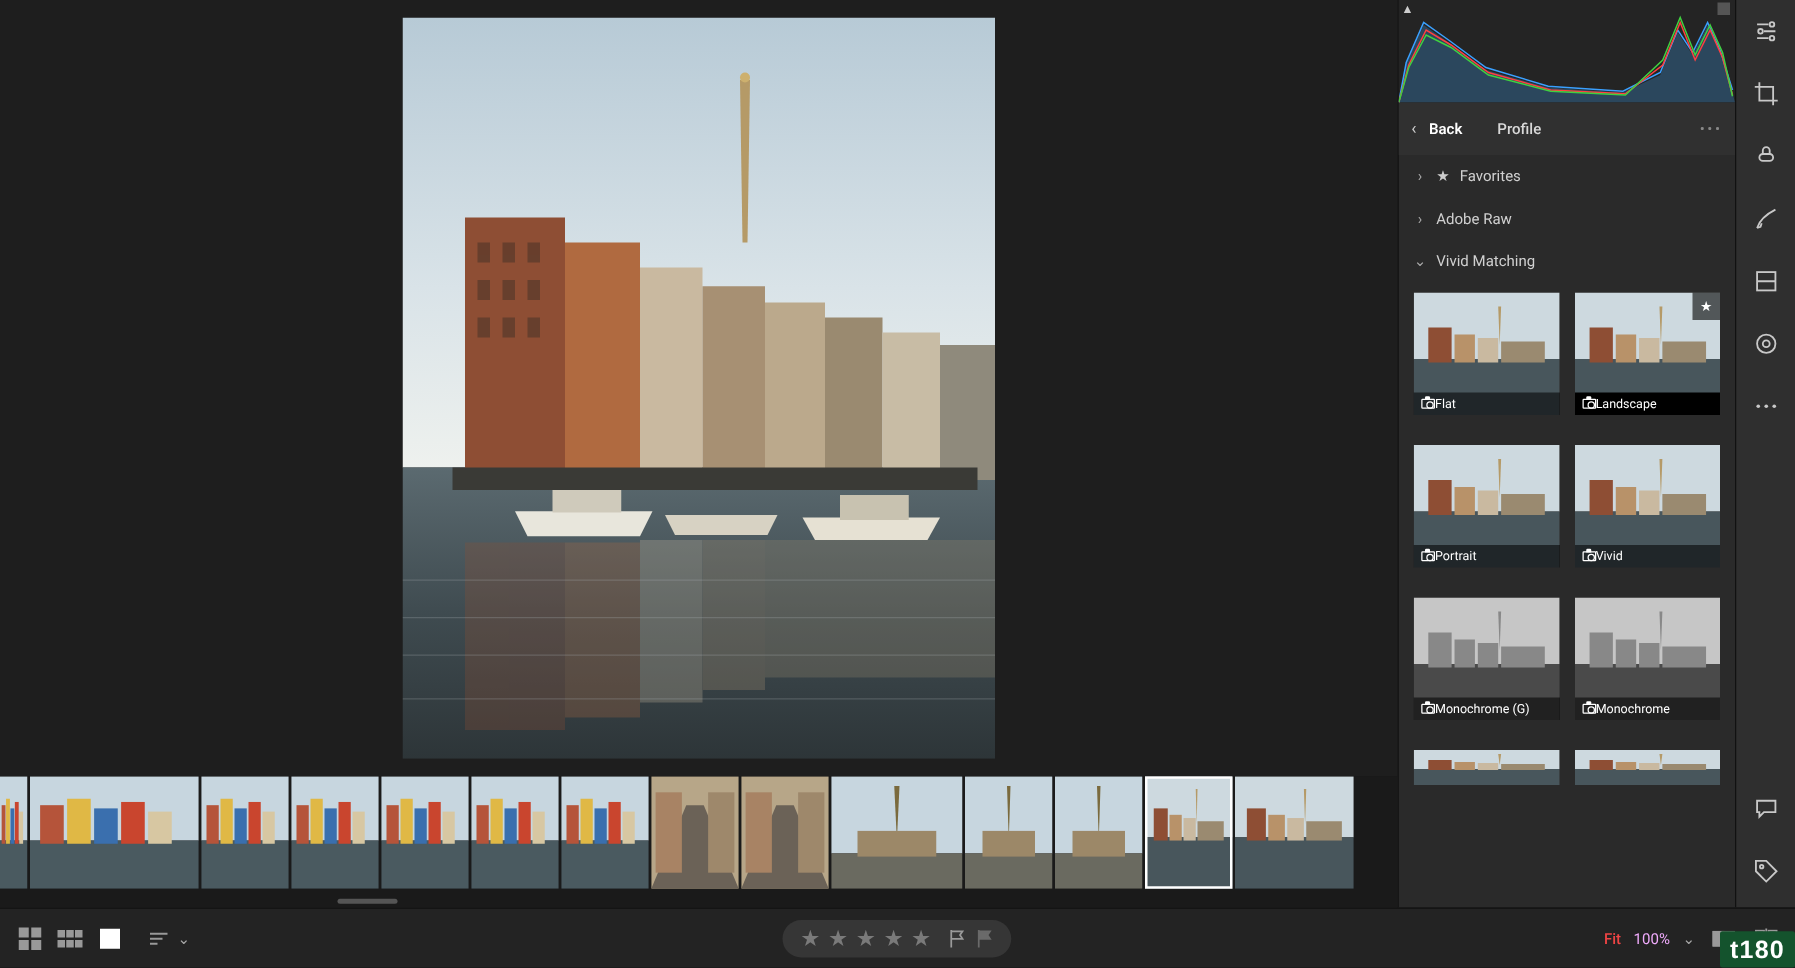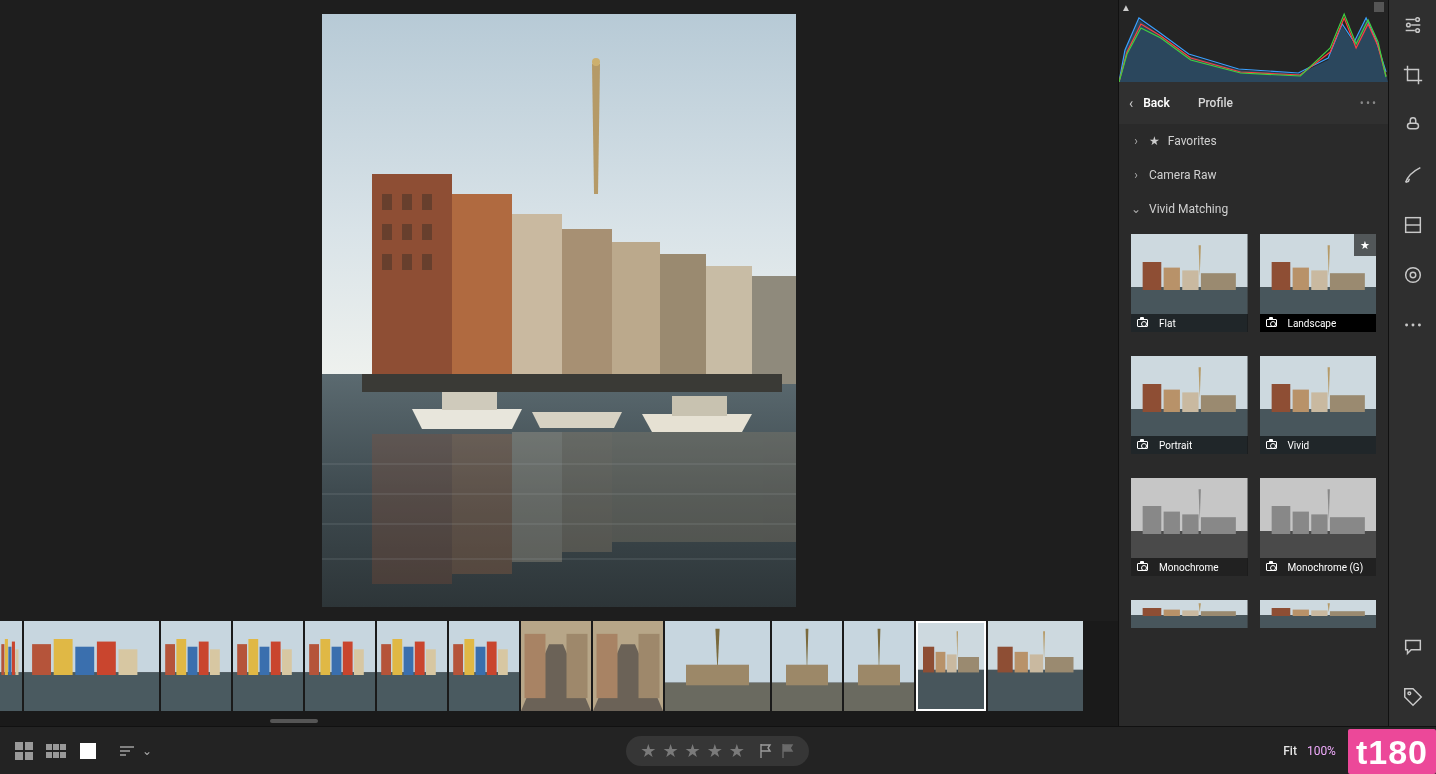--- a/index.html
+++ b/index.html
@@ -30,45 +30,45 @@
   .back-lbl{font-weight:600;color:#fff;}
   .profile-lbl{margin-left:28px;color:#d8d8d8;font-weight:500;}
   .hdr .more{margin-left:auto;color:#888;letter-spacing:2px;}
   .section{padding:10px 12px;display:flex;align-items:center;gap:8px;color:#d0d0d0;cursor:pointer;}
   .tog{display:inline-block;width:10px;text-align:center;color:#aaa;}
   .star{color:#ccc;}
   .panel-scroll{flex:1;overflow:auto;}
   .grid{display:grid;grid-template-columns:1fr 1fr;gap:24px 12px;padding:8px 12px;}
   .tile{position:relative;height:98px;cursor:pointer;background:#333;}
   .tile svg{width:100%;height:100%;display:block;}
-  .tile .cap{position:absolute;left:0;right:0;bottom:0;height:18px;background:rgba(0,0,0,.55);display:flex;align-items:center;gap:11px;padding:0 6px;font-size:10px;color:#fff;}
+  .tile .cap{position:absolute;left:0;right:0;bottom:0;height:18px;background:rgba(0,0,0,.55);display:flex;align-items:center;gap:0;padding:0 6px;font-size:10px;color:#fff;}
   .tile.selected .cap{background:#000000;}
   .tile .favstar{position:absolute;top:0;right:0;width:22px;height:22px;background:rgba(0,0,0,.6);display:flex;align-items:center;justify-content:center;color:#fff;font-size:11px;}
   .cam-ic{width:11px;height:8px;border:1px solid #fff;border-radius:1px;position:relative;}
   .cam-ic::before{content:"";position:absolute;top:-3px;left:2px;width:4px;height:3px;background:#fff;border-radius:1px 1px 0 0;}
   .cam-ic::after{content:"";position:absolute;top:1px;left:3px;width:4px;height:4px;border:1px solid #fff;border-radius:50%;}
   
   .rail{width:48px;background:#2f2f2f;border-left:1px solid #111;display:flex;flex-direction:column;align-items:center;padding-top:14px;gap:28px;}
   .ricon{width:22px;height:22px;color:#c8c8c8;cursor:pointer;display:flex;align-items:center;justify-content:center;}
   .ricon svg{width:100%;height:100%;}
   .rail .spacer{flex:1;}
   
   .bbar{height:48px;background:#232323;border-top:1px solid #111;display:flex;align-items:center;padding:0 12px;color:#999;}
   .view-btn{width:24px;height:24px;margin-right:8px;cursor:pointer;display:flex;align-items:center;justify-content:center;}
   .view-btn.active{color:#fff;}
   .sort{display:flex;align-items:center;gap:6px;margin-left:10px;cursor:pointer;}
   .pill{margin-left:auto;margin-right:auto;background:#363636;border-radius:18px;height:30px;display:flex;align-items:center;padding:0 14px;gap:8px;}
   .pill .stars{letter-spacing:6px;font-size:18px;color:#7a7a7a;cursor:pointer;}
   .pill .flag{width:14px;height:16px;cursor:pointer;display:block;}
   .zoom{display:flex;align-items:center;gap:10px;}
-  .zoom .fit{color:#e5e5e5;font-weight:500;}
+  .zoom .fit{color:#ef4444;font-weight:500;}
   .zoom .pct{color:#f0abfc;}
   .sm-ic{width:22px;height:22px;cursor:pointer;display:flex;align-items:center;justify-content:center;margin-left:12px;}
   
-  .wm{position:absolute;right:0;bottom:0;background:#ec4899;color:#fff;font-weight:900;font-size:34px;padding:4px 8px 2px 8px;font-family:Arial,sans-serif;letter-spacing:1px;border-radius:2px;}
+  .wm{position:absolute;right:0;bottom:0;background:#14532d;color:#fff;font-weight:900;font-size:20px;padding:4px 8px 2px 8px;font-family:Arial,sans-serif;letter-spacing:1px;border-radius:2px;}
   
   .chev{font-size:12px;color:#aaa;}
 </style>
 </head>
 <body>
 
 <div class="app">
   <div class="main-row">
 
     <div class="viewer-col">
@@ -307,21 +307,21 @@
         <span class="more">•••</span>
       </div>
       <div class="panel-scroll">
         <div class="section">
           <span class="tog">›</span>
           <span class="star">★</span>
           <span>Favorites</span>
         </div>
         <div class="section">
           <span class="tog">›</span>
-          <span>Camera Raw</span>
+          <span>Adobe Raw</span>
         </div>
         <div class="section">
           <span class="tog">⌄</span>
           <span>Vivid Matching</span>
         </div>
         <div class="grid" id="profile-grid">
             <div class="tile">
   <svg viewBox="0 0 100 70" preserveAspectRatio="none">
     <rect width="100" height="38" fill="#cdd9df"></rect>
     <rect y="38" width="100" height="32" fill="#48565c"></rect>
@@ -387,36 +387,36 @@
     <rect width="100" height="38" fill="#c6c6c6"></rect>
     <rect y="38" width="100" height="32" fill="#4a4a4a"></rect>
     <polygon points="58,8 60,8 59,30" fill="#888"></polygon>
     <rect x="10" y="20" width="16" height="20" fill="#888"></rect>
     <rect x="28" y="24" width="14" height="16" fill="#888"></rect>
     <rect x="44" y="26" width="14" height="14" fill="#888"></rect>
     <rect x="60" y="28" width="30" height="12" fill="#888"></rect>
   </svg>
 <div class="cap">
                 <span class="cam-ic"></span>
-                <span>Monochrome</span>
+                <span>Monochrome (G)</span>
               </div>
             </div>
             <div class="tile">
   <svg viewBox="0 0 100 70" preserveAspectRatio="none">
     <rect width="100" height="38" fill="#c6c6c6"></rect>
     <rect y="38" width="100" height="32" fill="#4a4a4a"></rect>
     <polygon points="58,8 60,8 59,30" fill="#888"></polygon>
     <rect x="10" y="20" width="16" height="20" fill="#888"></rect>
     <rect x="28" y="24" width="14" height="16" fill="#888"></rect>
     <rect x="44" y="26" width="14" height="14" fill="#888"></rect>
     <rect x="60" y="28" width="30" height="12" fill="#888"></rect>
   </svg>
 <div class="cap">
                 <span class="cam-ic"></span>
-                <span>Monochrome (G)</span>
+                <span>Monochrome</span>
               </div>
             </div>
             <div class="tile" style="height: 28px;">
   <svg viewBox="0 0 100 70" preserveAspectRatio="none">
     <rect width="100" height="38" fill="#cdd9df"></rect>
     <rect y="38" width="100" height="32" fill="#48565c"></rect>
     <polygon points="58,8 60,8 59,30" fill="#b59a67"></polygon>
     <rect x="10" y="20" width="16" height="20" fill="#8e4e34"></rect>
     <rect x="28" y="24" width="14" height="16" fill="#b89269"></rect>
     <rect x="44" y="26" width="14" height="14" fill="#c9b9a0"></rect>

